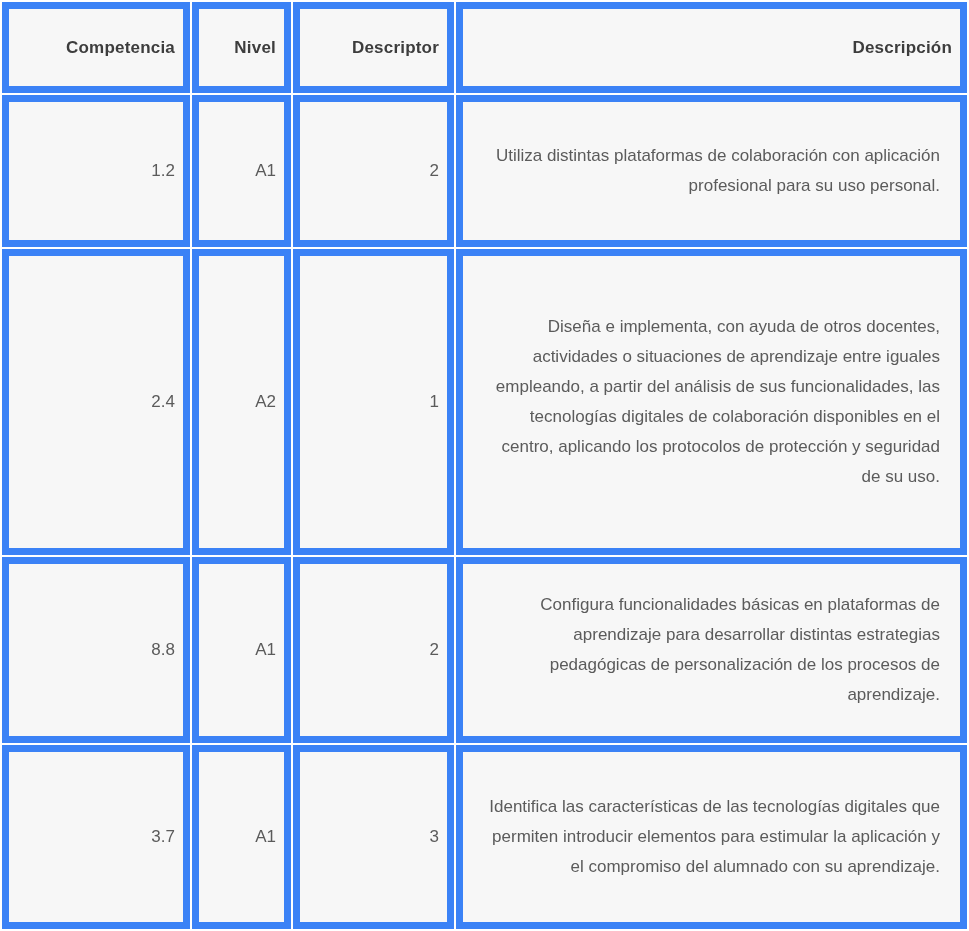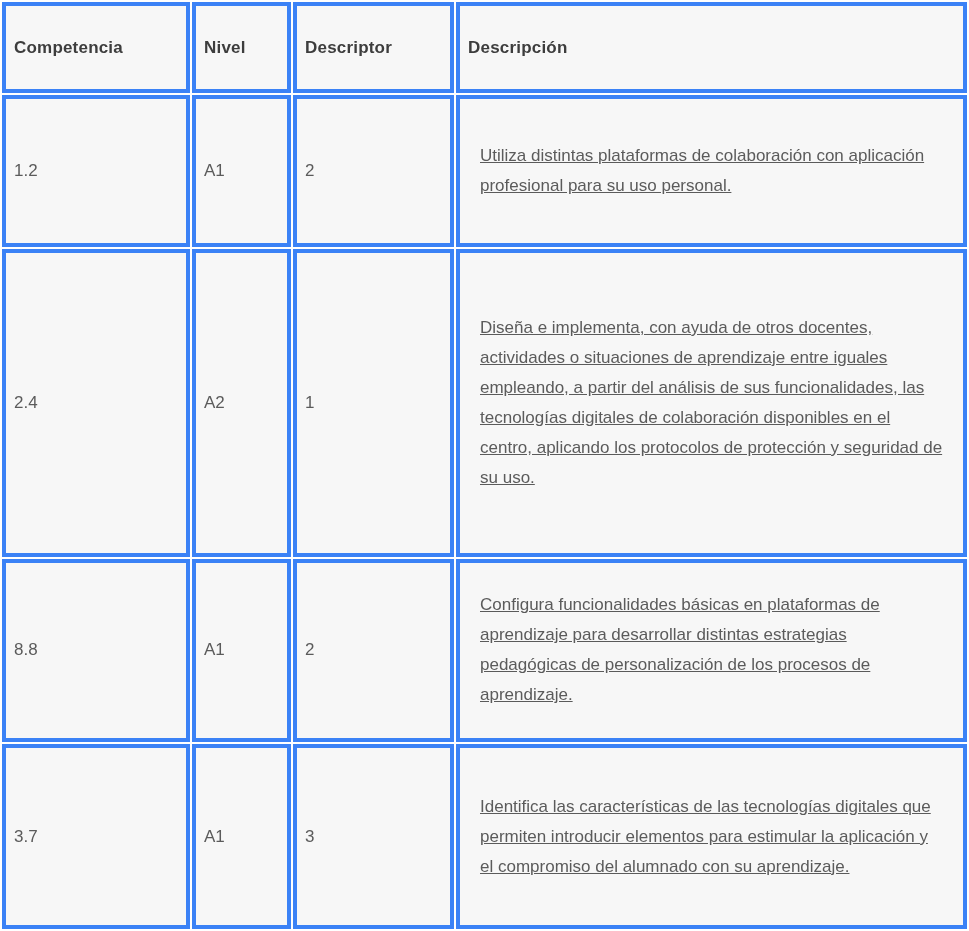--- a/index.html
+++ b/index.html
@@ -22,41 +22,40 @@
     table-layout: fixed;
     background: #ffffff;
   }
   col.c-competencia { width: 188px; }
   col.c-nivel       { width: 99px; }
   col.c-descriptor  { width: 161px; }
   col.c-descripcion { width: auto; }
 
   th, td {
     background: #f7f7f7;
-    border: 4px solid #3b82f6;
-    text-align: left;
+    border: 7px solid #3b82f6;
+    text-align: right;
     vertical-align: middle;
     padding: 10px 8px;
     box-sizing: border-box;
   }
   th {
     color: #3d3d3d;
     font-size: 17px;
     font-weight: bold;
     letter-spacing: 0.2px;
   }
   td {
     color: #5b5b5b;
     font-size: 17px;
     font-weight: 400;
   }
   td.desc {
     padding: 25px 20px;
     line-height: 30px;
-    text-decoration: underline;
   }
   tr.r-header { height: 91px; }
   tr.r-1 { height: 150px; }
   tr.r-2 { height: 303px; }
   tr.r-3 { height: 181px; }
   tr.r-4 { height: 182px; }
 </style>
 </head>
 <body>
 

